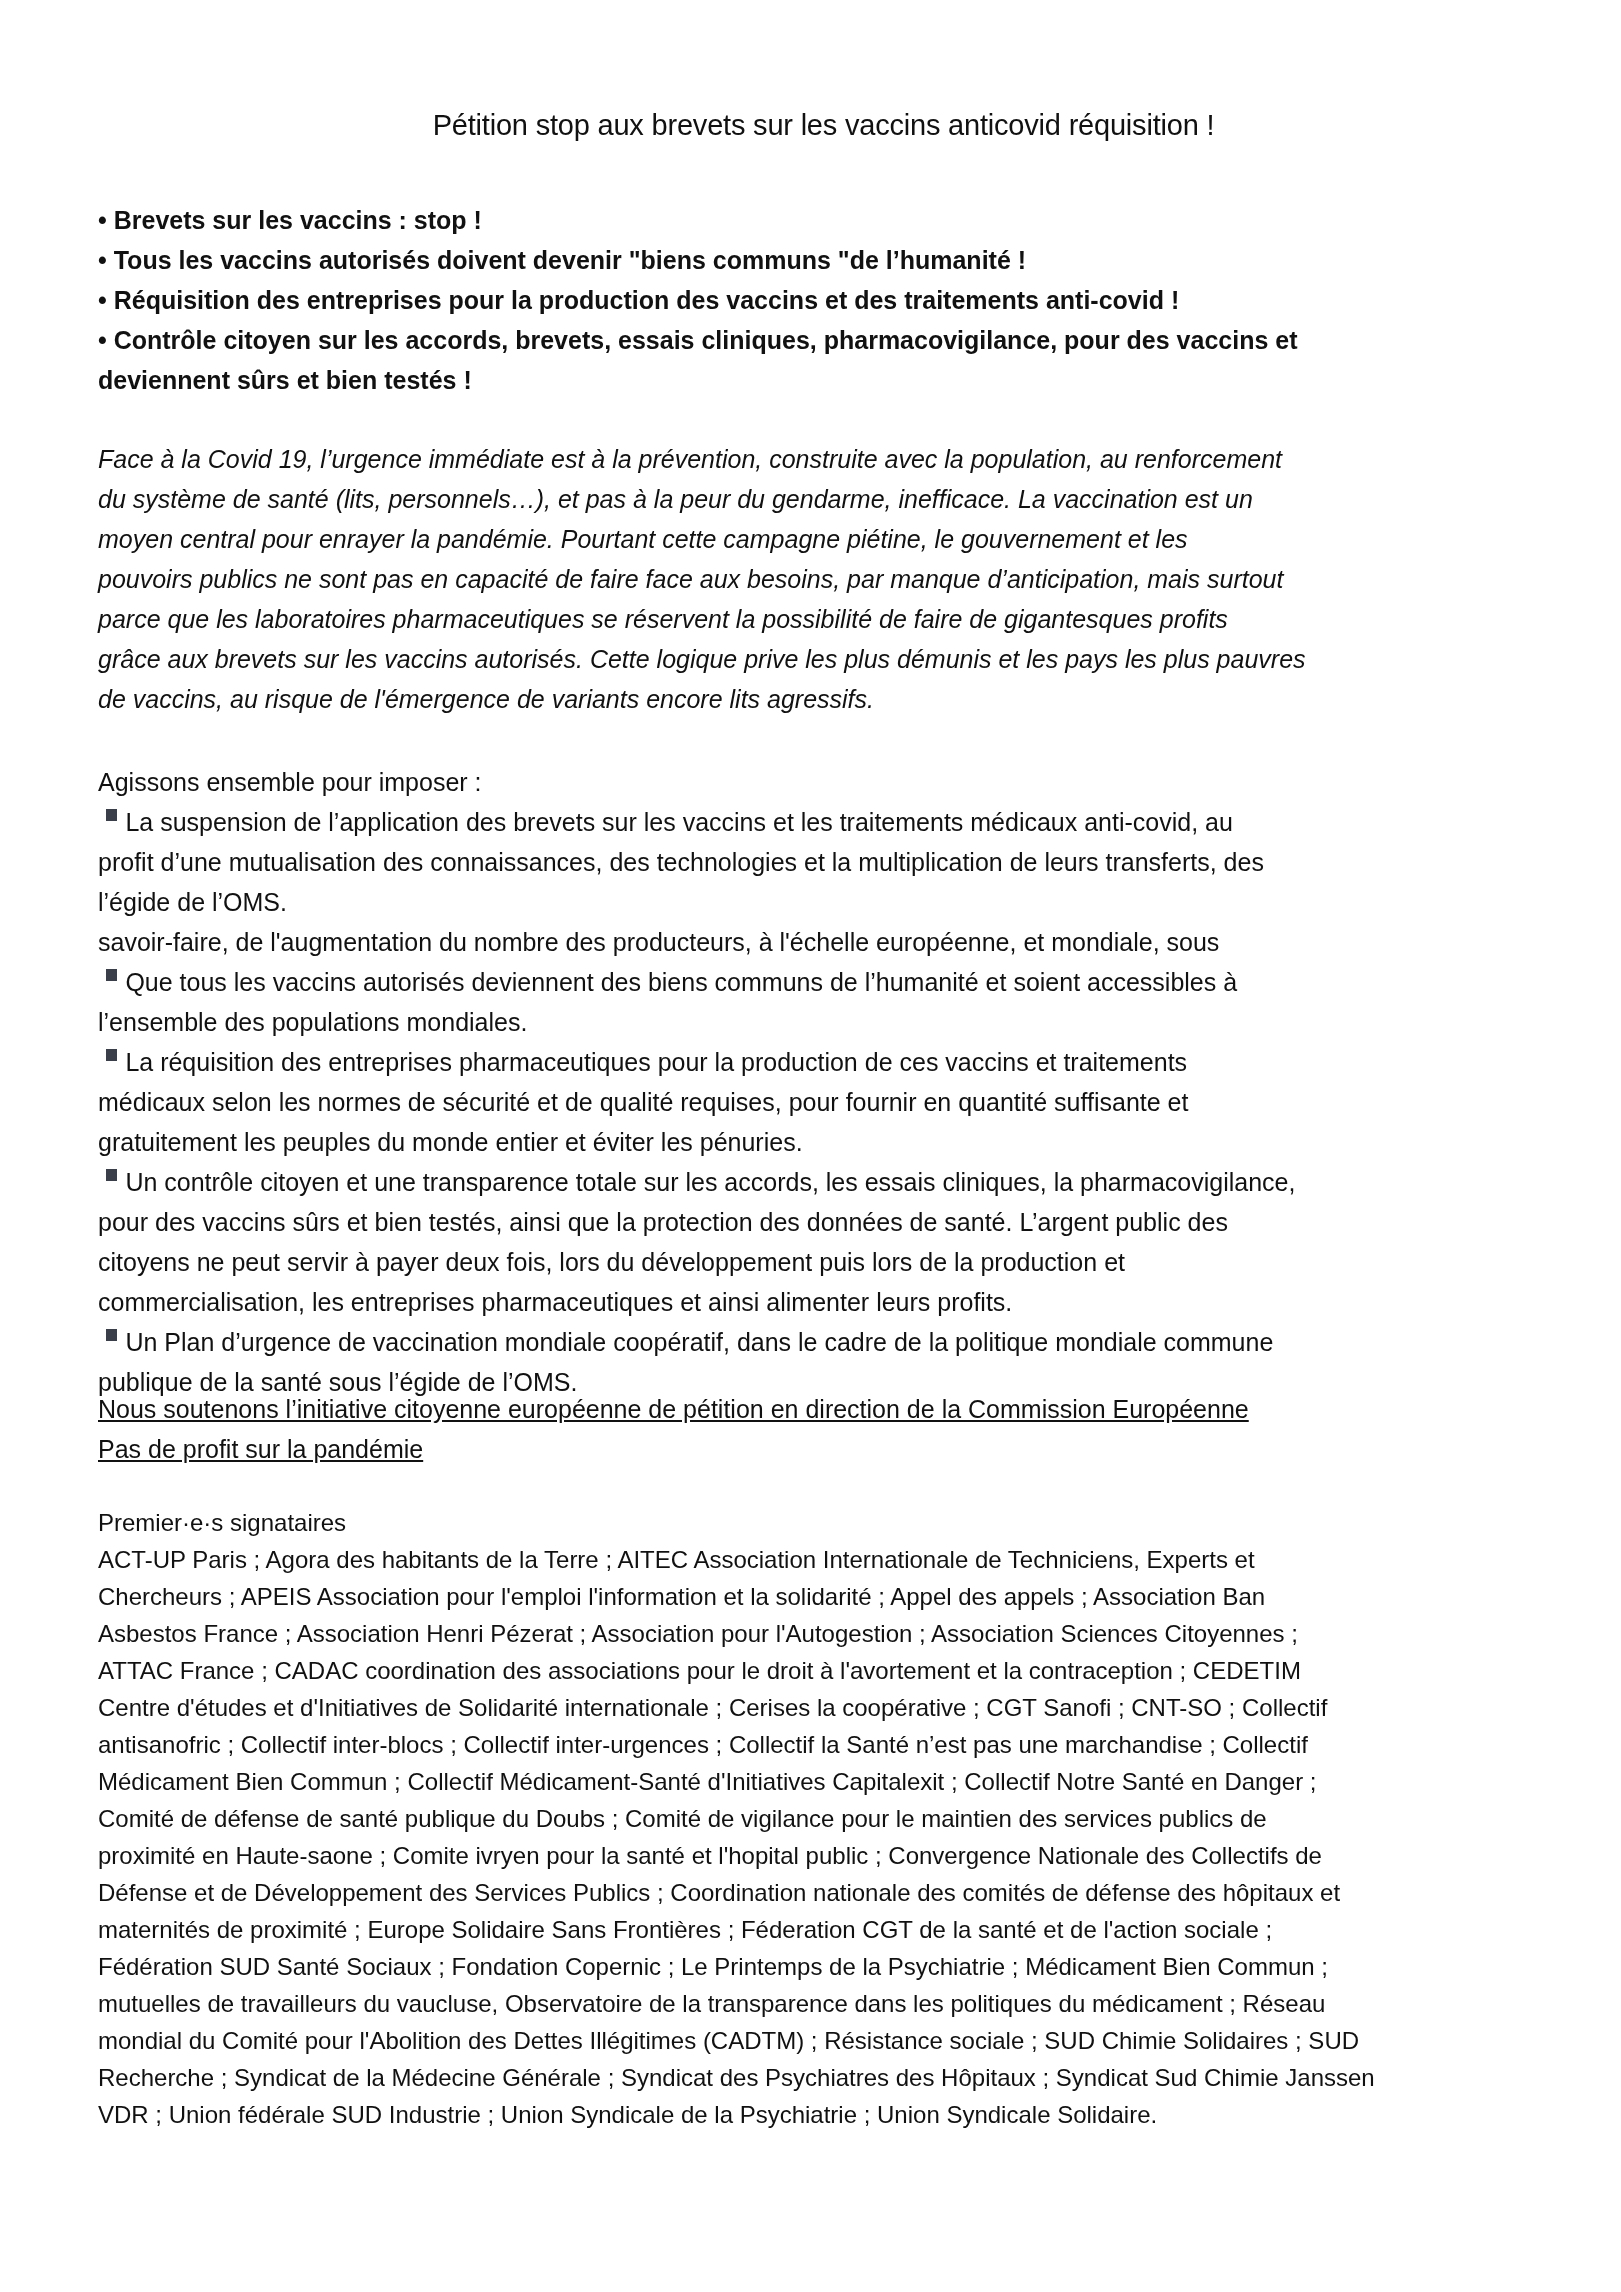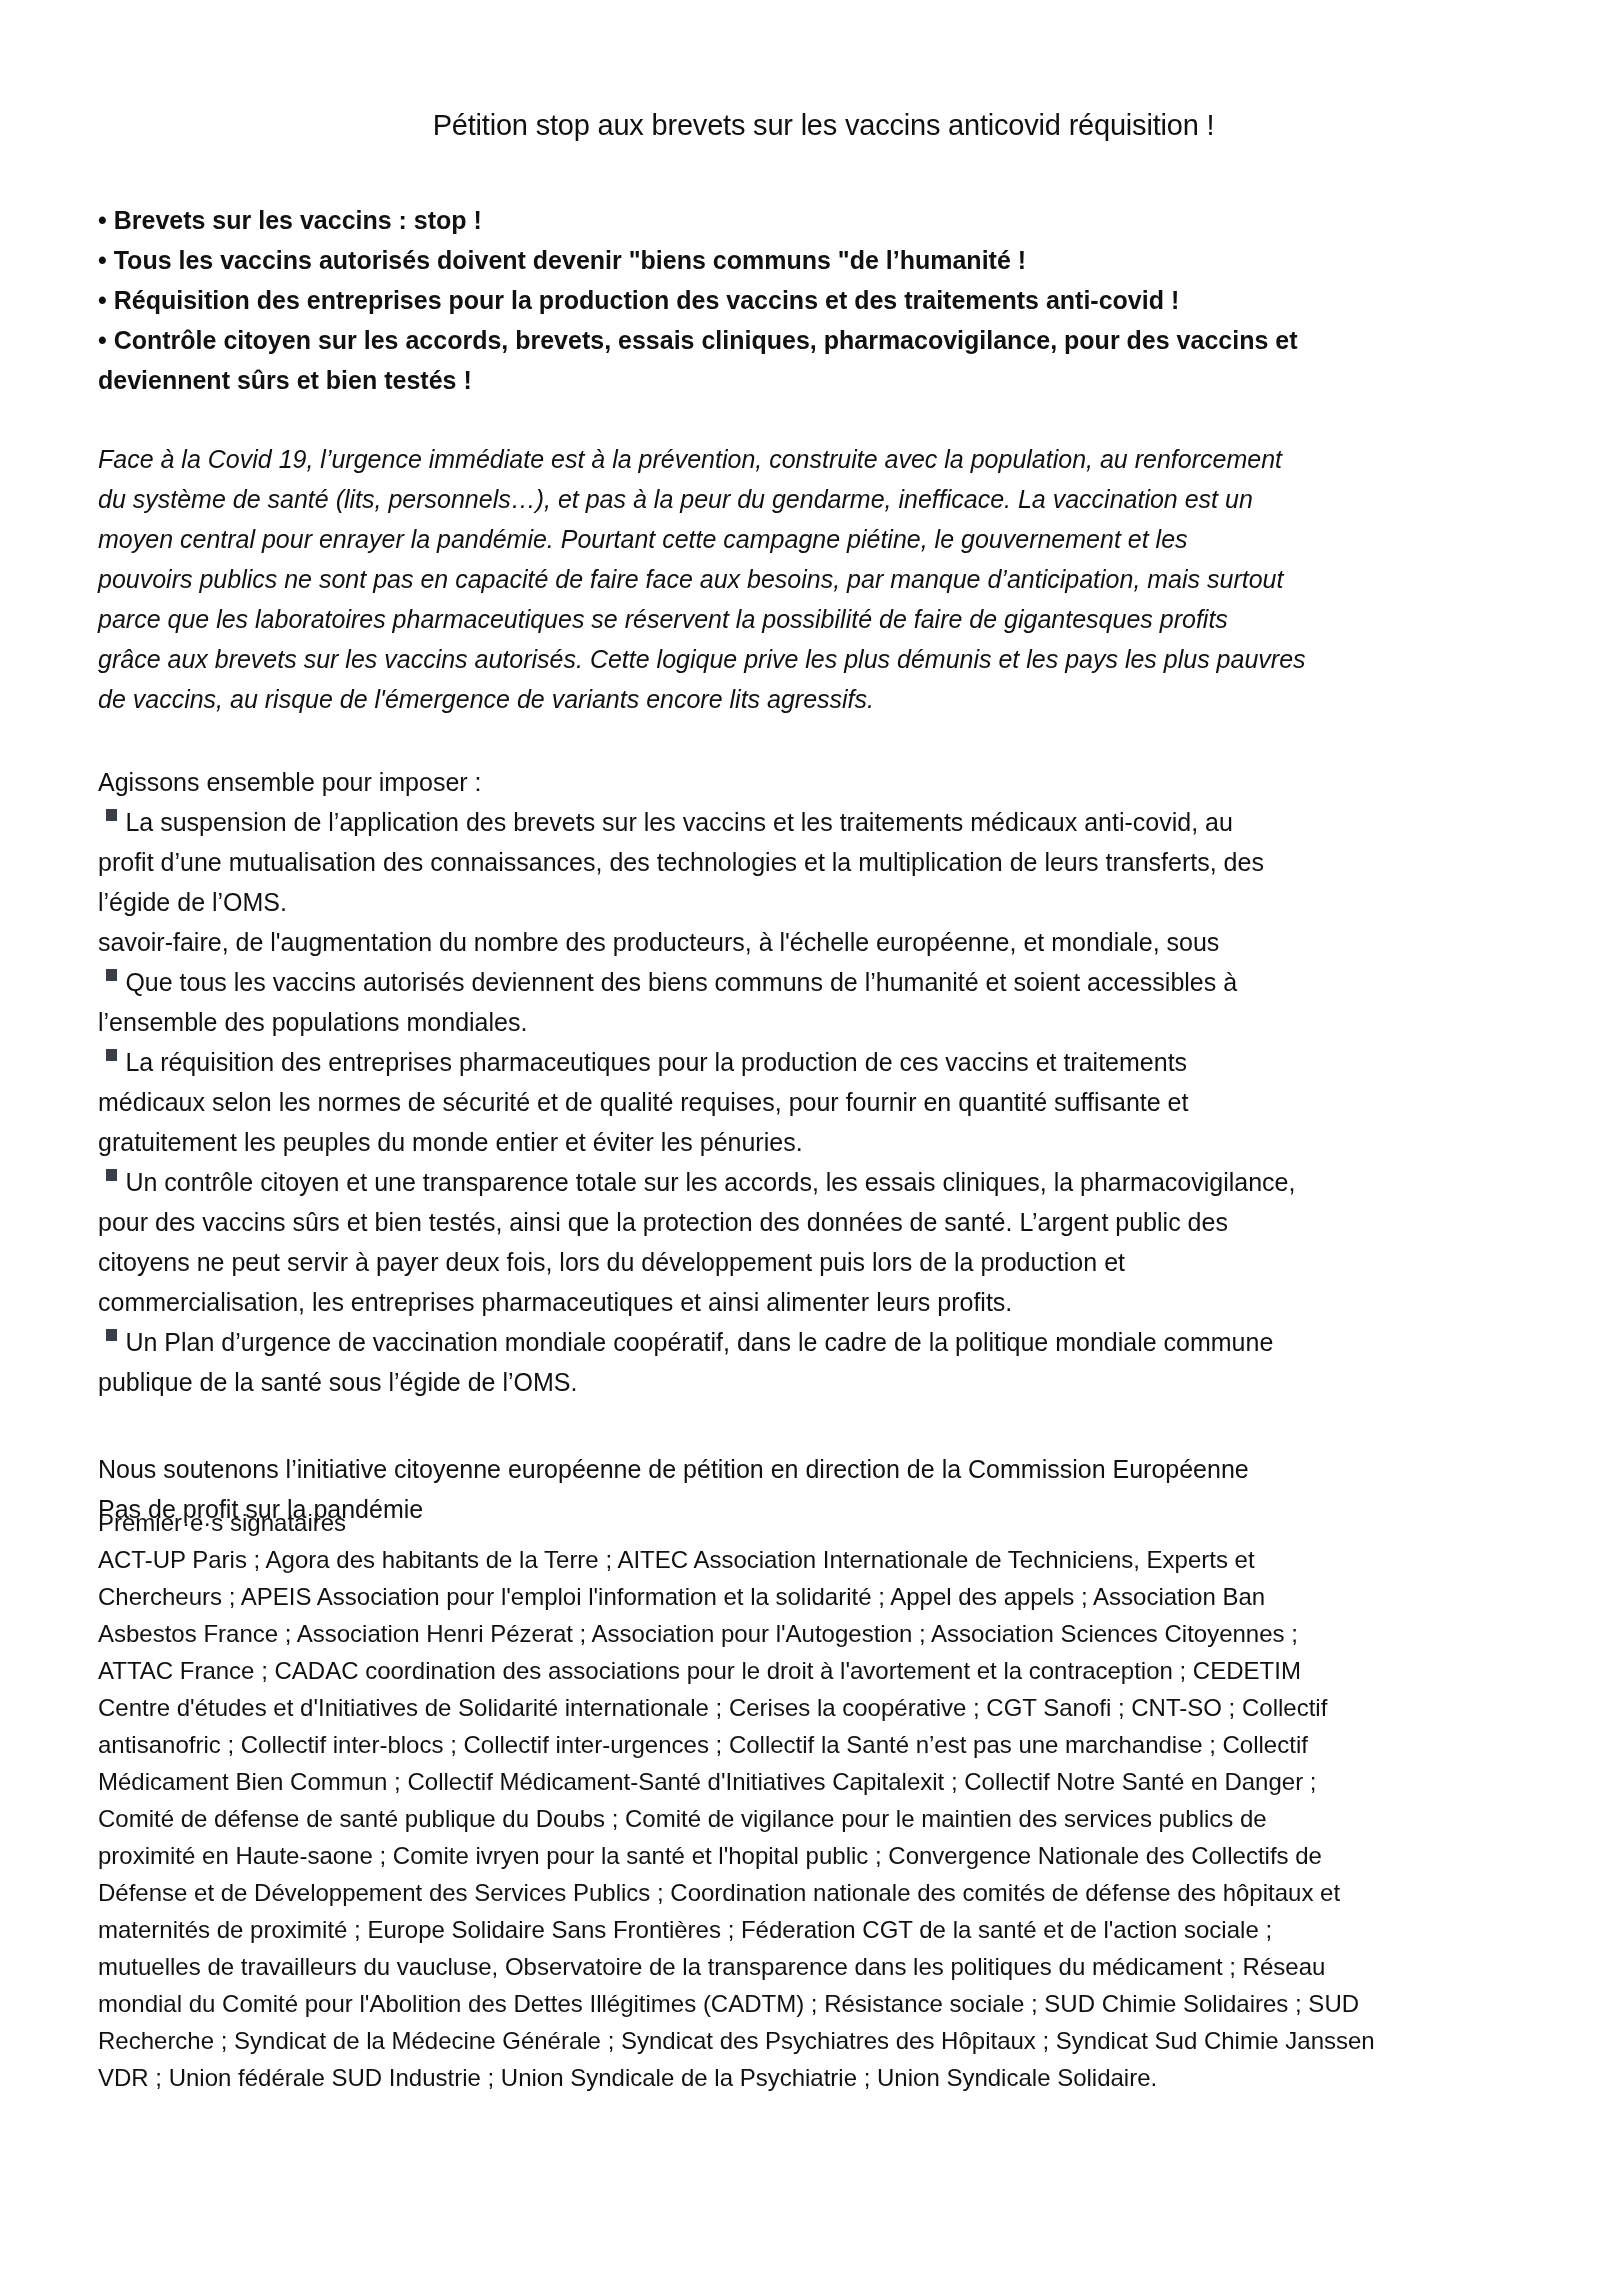--- a/index.html
+++ b/index.html
@@ -67,38 +67,39 @@
       <div class="line">citoyens ne peut servir à payer deux fois, lors du développement puis lors de la production et</div>
       <div class="line">commercialisation, les entreprises pharmaceutiques et ainsi alimenter leurs profits.</div>
     </div>
 
     <div>
       <div class="line"><span class="sq"></span><span>Un Plan d’urgence de vaccination mondiale coopératif, dans le cadre de la politique mondiale commune</span></div>
       <div class="line">publique de la santé sous l’égide de l’OMS.</div>
     </div>
   </div>
 
-  <div class="block" style="top:1441px;">
+  <div class="block" style="top:1381px;text-decoration:underline;">
     <div class="line">Nous soutenons l’initiative citoyenne européenne de pétition en direction de la Commission Européenne</div>
     <div class="line">Pas de profit sur la pandémie</div>
   </div>
 
   <div class="block small" style="top:1496px; line-height:37px;">
     <div class="line">Premier·e·s signataires</div>
     <div class="line">ACT-UP Paris ; Agora des habitants de la Terre ; AITEC Association Internationale de Techniciens, Experts et</div>
     <div class="line">Chercheurs ; APEIS Association pour l'emploi l'information et la solidarité ; Appel des appels ; Association Ban</div>
     <div class="line">Asbestos France ; Association Henri Pézerat ; Association pour l'Autogestion ; Association Sciences Citoyennes ;</div>
     <div class="line">ATTAC France ; CADAC coordination des associations pour le droit à l'avortement et la contraception ; CEDETIM</div>
     <div class="line">Centre d'études et d'Initiatives de Solidarité internationale ; Cerises la coopérative ; CGT Sanofi ; CNT-SO ; Collectif</div>
     <div class="line">antisanofric ; Collectif inter-blocs ; Collectif inter-urgences ; Collectif la Santé n’est pas une marchandise ; Collectif</div>
     <div class="line">Médicament Bien Commun ; Collectif Médicament-Santé d'Initiatives Capitalexit ; Collectif Notre Santé en Danger ;</div>
     <div class="line">Comité de défense de santé publique du Doubs ; Comité de vigilance pour le maintien des services publics de</div>
     <div class="line">proximité en Haute-saone ; Comite ivryen pour la santé et l'hopital public ; Convergence Nationale des Collectifs de</div>
     <div class="line">Défense et de Développement des Services Publics ; Coordination nationale des comités de défense des hôpitaux et</div>
     <div class="line">maternités de proximité ; Europe Solidaire Sans Frontières ; Féderation CGT de la santé et de l'action sociale ;</div>
+    <div class="line">Fédération SUD Santé Sociaux ; Fondation Copernic ; Le Printemps de la Psychiatrie ; Médicament Bien Commun ;</div>
     <div class="line">mutuelles de travailleurs du vaucluse, Observatoire de la transparence dans les politiques du médicament ; Réseau</div>
     <div class="line">mondial du Comité pour l'Abolition des Dettes Illégitimes (CADTM) ; Résistance sociale ; SUD Chimie Solidaires ; SUD</div>
     <div class="line">Recherche ; Syndicat de la Médecine Générale ; Syndicat des Psychiatres des Hôpitaux ; Syndicat Sud Chimie Janssen</div>
     <div class="line">VDR ; Union fédérale SUD Industrie ; Union Syndicale de la Psychiatrie ; Union Syndicale Solidaire.</div>
   </div>
 
 </div>
 
 
 </body></html>

